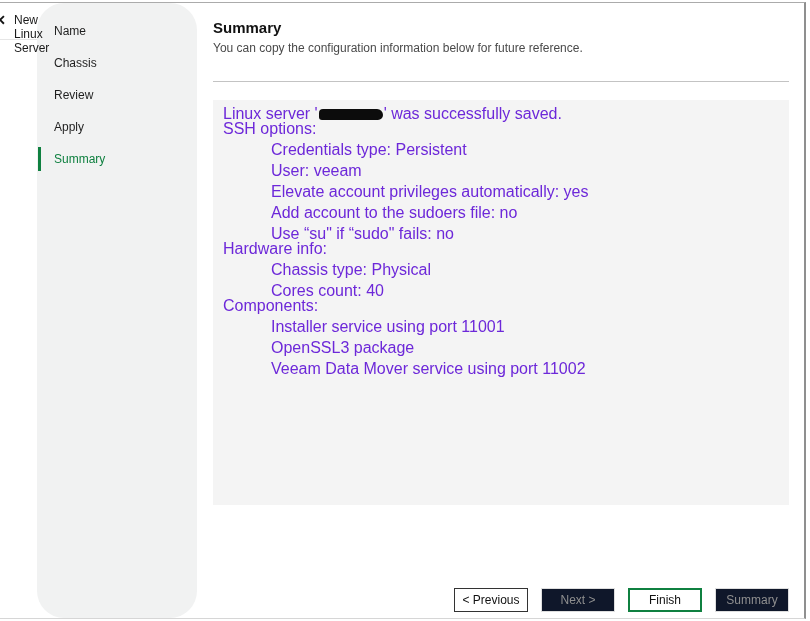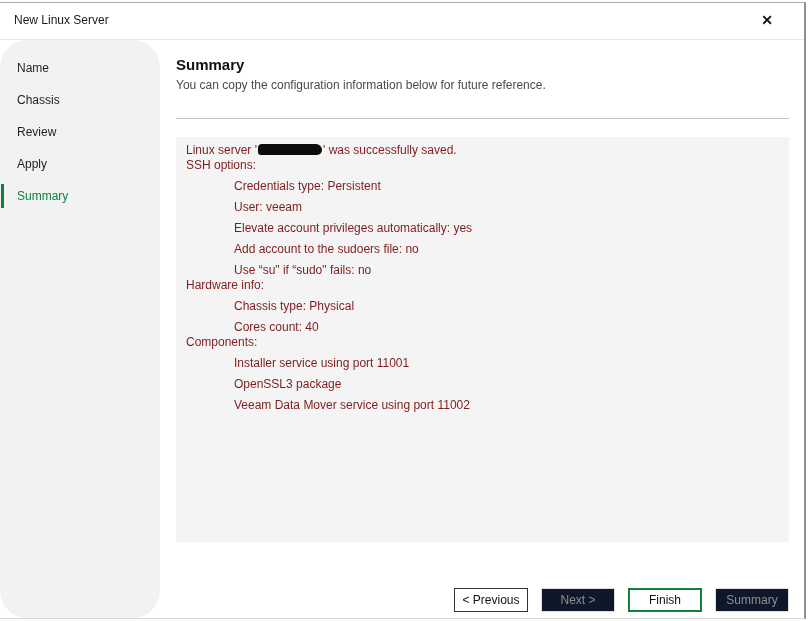--- a/index.html
+++ b/index.html
@@ -11,21 +11,21 @@
   }
   .window {
     position: absolute;
     top: 2px; left: 0;
     width: 806px; height: 617px;
     background: #ffffff;
     border-top: 1px solid #ababab;
     border-right: 2px solid #8f8f8f;
     border-bottom: 1px solid #d6d6d6;
     display: flex;
-    flex-direction: column;
+    flex-direction: row;
   }
   
   .titlebar {
     position: relative;
     height: 37px;
     flex: 0 0 37px;
     background: #ffffff;
     border-bottom: 1px solid #e6e6e6;
   }
   .titlebar .title {
@@ -96,23 +96,23 @@
   .divider {
     margin-top: 26px;
     height: 1px;
     background: var(--divider, #c3c3c3);
   }
   .summary-box {
     margin-top: 18px;
     height: 405px;
     background: var(--box-bg, #f4f4f4);
     padding: 6px 10px;
-    font-size: 12px;
+    font-size: 16px;
     line-height: 15px;
-    color: #7f1d1d;
+    color: #6d28d9;
     overflow: hidden;
   }
   .summary-box .line { white-space: pre; }
   .summary-box .line.indent-1 { padding-left: 48px; margin-top: 6px; }
   .redacted {
     display: inline-block;
     width: 64px; height: 11px;
     background: #0c0c0c;
     border-radius: 4px 6px 5px 3px;
     vertical-align: -1px;

